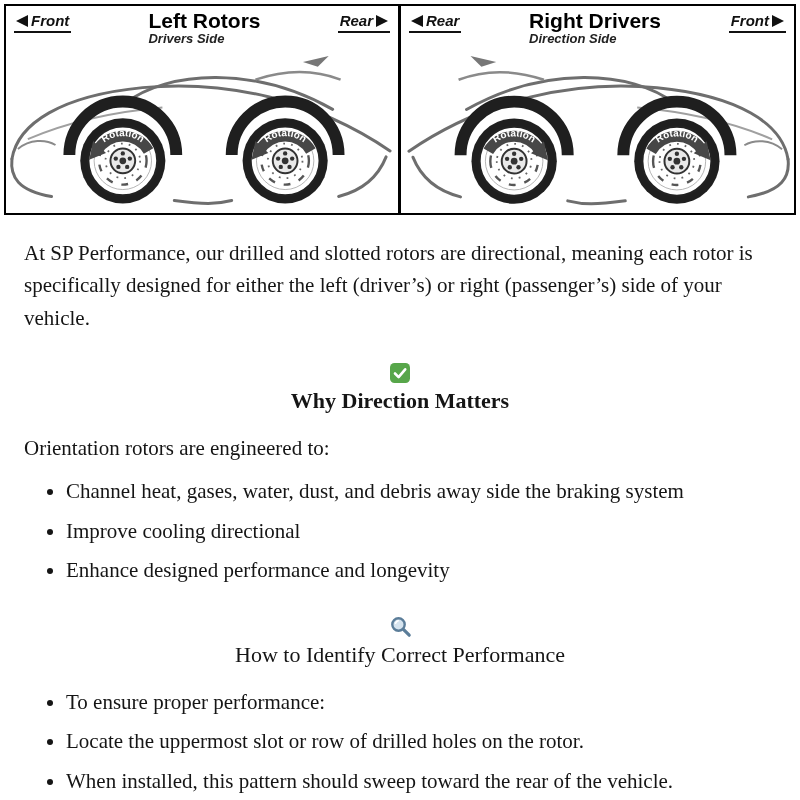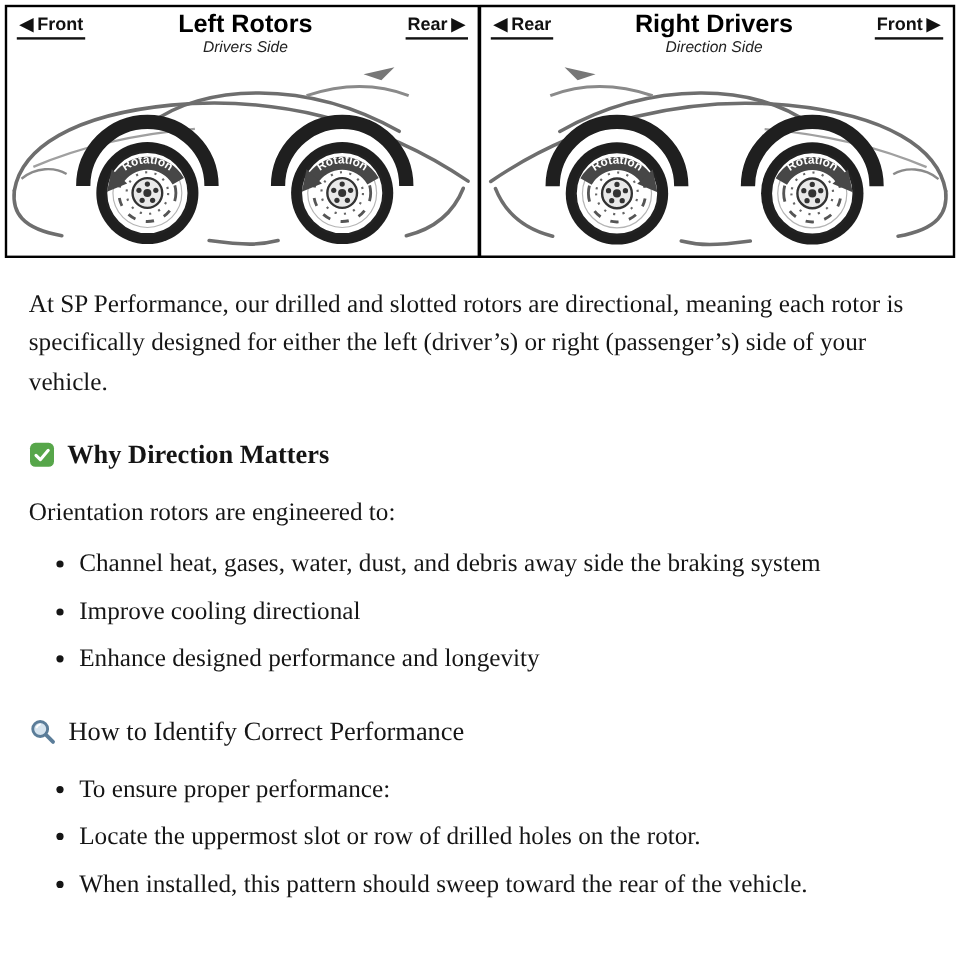--- a/index.html
+++ b/index.html
@@ -5,34 +5,34 @@
   html,body{margin:0;padding:0;background:#fff;}
   body{width:800px;font-family:"Liberation Serif",serif;color:#151515;}
 
   
   .diagram{display:flex;margin:4px 4px 0 4px;}
   .panel{width:50%;border:2px solid #000;background:#fff;box-sizing:border-box;}
   .panel + .panel{border-left:1px solid #000;}
   .panel-header{display:flex;align-items:flex-start;justify-content:space-between;
     padding:6px 8px 0 8px;font-family:"Liberation Sans",sans-serif;height:44px;box-sizing:border-box;}
   .dir-label{display:inline-flex;align-items:center;gap:3px;font-weight:bold;font-size:15px;
-    border-bottom:2px solid #111;padding:0 2px 2px 2px;color:#111;}
+    border-bottom:2px solid #111;padding:0 2px 2px 2px;color:#111;font-style:italic;}
   .tri-left{width:0;height:0;border-top:6px solid transparent;border-bottom:6px solid transparent;
     border-right:12px solid #111;}
   .tri-right{width:0;height:0;border-top:6px solid transparent;border-bottom:6px solid transparent;
     border-left:12px solid #111;}
-  .panel-title-wrap{text-align:center;line-height:1.05;margin-top:-2px;}
+  .panel-title-wrap{line-height:1.05;margin-top:-2px;}
   .panel-title{font-size:21px;font-weight:bold;color:#000;}
-  .panel-subtitle{font-size:13px;font-weight:normal;font-style:italic;color:#222;}
+  .panel-subtitle{font-size:13px;font-weight:bold;font-style:italic;color:#222;}
   .car-svg{display:block;width:100%;height:auto;}
 
   
   .article{padding:14px 24px 10px 24px;font-size:21px;line-height:1.55;}
   .intro{margin:8px 0 0 0;}
-  .section-heading{display:flex;align-items:center;gap:10px;font-size:22px;margin:28px 0 14px 0;}
+  .section-heading{display:flex;align-items:center;gap:0;font-size:22px;margin:28px 0 14px 0;flex-direction:column;}
   .section-heading.bold{font-weight:bold;}
   .icon-badge{display:inline-flex;flex:0 0 auto;}
   .lead{margin:0 0 6px 0;}
   ul.bullets{margin:10px 0 4px 0;padding-left:42px;}
   ul.bullets li{margin:7px 0;}
 </style>
 </head>
 <body>
 
 <div class="diagram">

